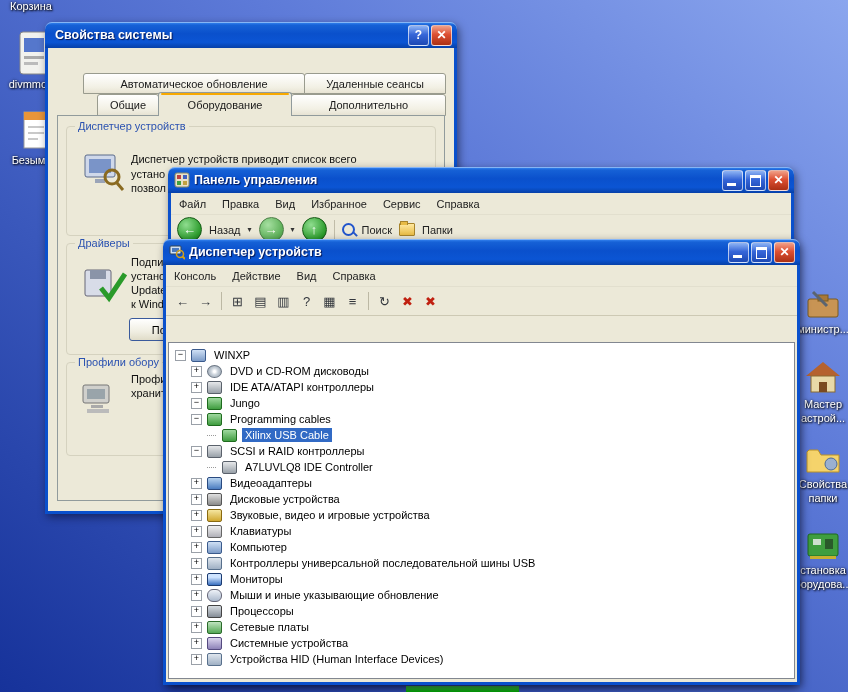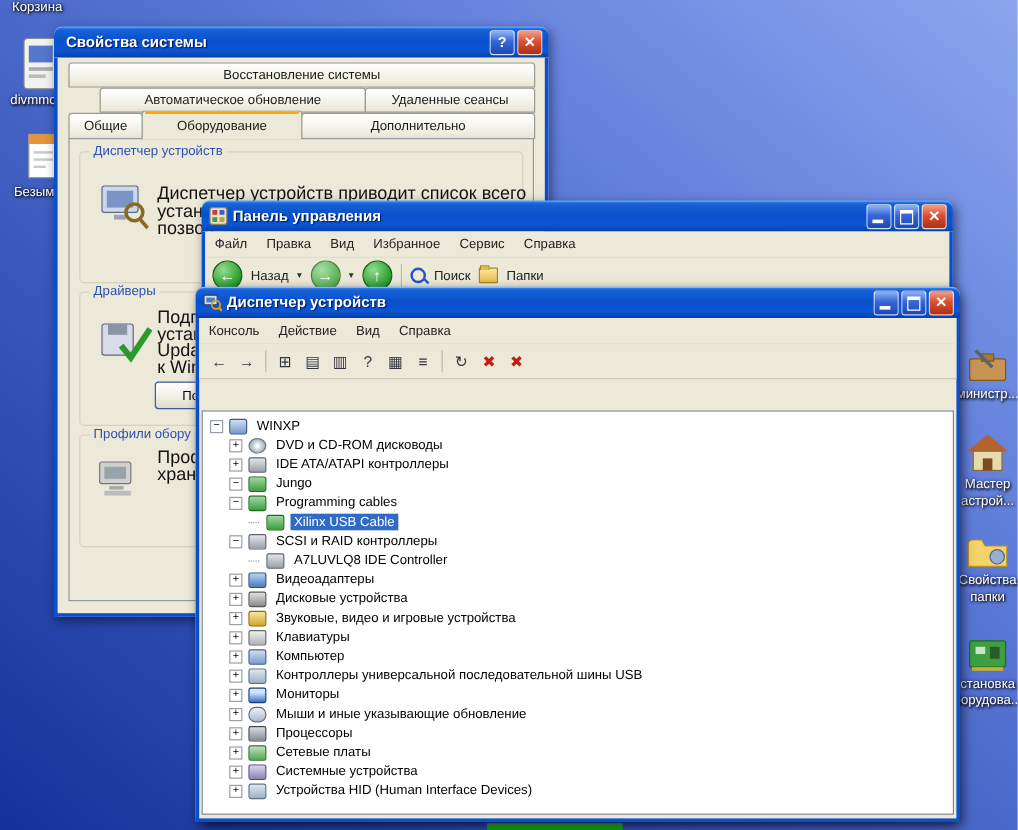--- a/index.html
+++ b/index.html
@@ -42,21 +42,21 @@
     color:#1a1a1a;margin-right:-1px;box-sizing:border-box;}
   .tab.active{background:#ECE9D8;border-color:#919B9C;border-bottom:none;position:relative;
     top:-2px;height:24px;z-index:6;}
   .tab.active::before{content:"";position:absolute;top:0;left:2px;right:2px;height:2px;
     background:#F8A900;border-radius:2px;}
   .tabpanel{position:absolute;left:9px;right:9px;top:67px;bottom:10px;
     border:1px solid #919B9C;background:#ECE9D8;}
   .groupbox{position:absolute;left:8px;right:8px;border:1px solid #D5D2BF;border-radius:4px;}
   .grouplabel{position:absolute;top:-7px;left:8px;background:#ECE9D8;padding:0 3px;
     font-size:11px;color:#2b52b0;}
-  .gtext{position:absolute;font-size:15px;color:#111;white-space:nowrap;}
+  .gtext{position:absolute;font-size:11px;color:#111;white-space:nowrap;}
   .xp-btn{position:absolute;font-size:11px;background:linear-gradient(#fff,#f0eee2 60%,#e0dcc8);
     border:1px solid #3a5a9c;border-radius:3px;text-align:center;padding:0;cursor:default;}
 
   
   .cp-toolbar{height:29px;background:#ECE9D8;display:flex;align-items:center;gap:7px;
     padding-left:6px;border-bottom:1px solid #d4d0bc;}
   .nav-circle{width:23px;height:23px;border-radius:50%;flex:none;
     background:radial-gradient(circle at 35% 30%,#8fdd8f,#2a9a2a 70%,#156515);
     border:1px solid #145a14;color:#fff;display:flex;align-items:center;justify-content:center;
     font-size:13px;font-weight:bold;}
@@ -174,28 +174,25 @@
 
 <div class="green-strip"></div>
 
 <div class="win" id="sysprops">
   <div class="tbar">
     <span class="ttext">Свойства системы</span>
     <button class="tbtn blue">?</button>
     <button class="tbtn red">✕</button>
   </div>
   <div class="frame">
-    <div class="tabrow" style="top:4px;">
-      <div class="tab" style="flex:1;">Восстановление системы</div>
-    </div>
     <div class="tabrow" style="top:25px;padding-left:26px;">
       <div class="tab" style="width:222px;">Автоматическое обновление</div>
       <div class="tab" style="flex:1;">Удаленные сеансы</div>
     </div>
-    <div class="tabrow" style="top:46px;height:22px;">
+    <div class="tabrow" style="top:46px;height:22px;margin-left:40px;">
       <div class="tab" style="width:62px;">Общие</div>
       <div class="tab active" style="width:134px;">Оборудование</div>
       <div class="tab" style="flex:1;">Дополнительно</div>
     </div>
 
     <div class="tabpanel">
 
       <div class="groupbox" style="top:10px;height:108px;">
         <span class="grouplabel">Диспетчер устройств</span>
         <svg width="44" height="42" style="position:absolute;left:14px;top:24px;">

